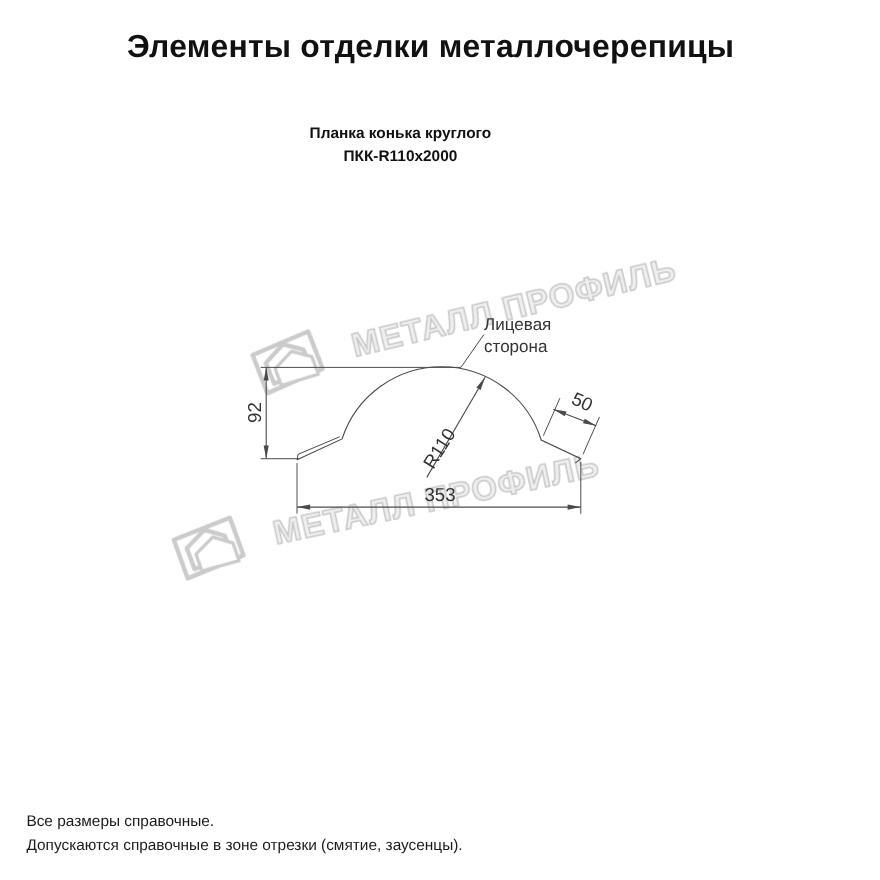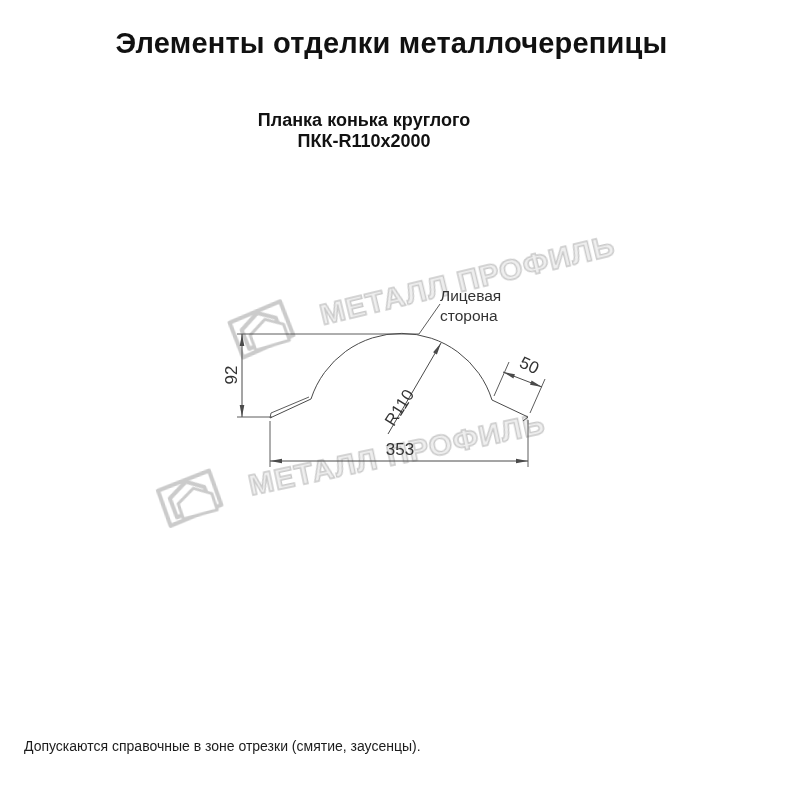--- a/index.html
+++ b/index.html
@@ -11,21 +11,21 @@
   .abs{position:absolute;}
 
   
   .title{
     left:0;top:27px;width:783px;text-align:center;
     font-size:29px;font-weight:bold;color:var(--title-color);
     letter-spacing:0.2px;
   }
   .subtitle{
     left:0;top:110px;width:728px;text-align:center;
-    font-size:18px;font-weight:bold;color:var(--title-color);line-height:21px;
+    font-size:14px;font-weight:bold;color:var(--title-color);line-height:21px;
   }
 
   
   .wm{
     display:flex;align-items:center;gap:7px;
     transform-origin:left center;
     filter:blur(0.7px);
     z-index:1;
     white-space:nowrap;
   }
@@ -121,14 +121,15 @@
 </svg>
 
 <span class="abs dim-label rot-90" style="left:232px;top:375px;">92</span>
 <span class="abs dim-label" style="left:400px;top:450px;">353</span>
 <span class="abs dim-label rot-25" style="left:529px;top:366px;">50</span>
 <span class="abs dim-label rot-r110" style="left:400px;top:408px;">R110</span>
 <div class="abs face-side">Лицевая
 сторона</div>
 
 <div class="abs notes">
+  <div>Все размеры справочные.</div>
   <div>Допускаются справочные в зоне отрезки (смятие, заусенцы).</div>
 </div>
 
 </body></html>

